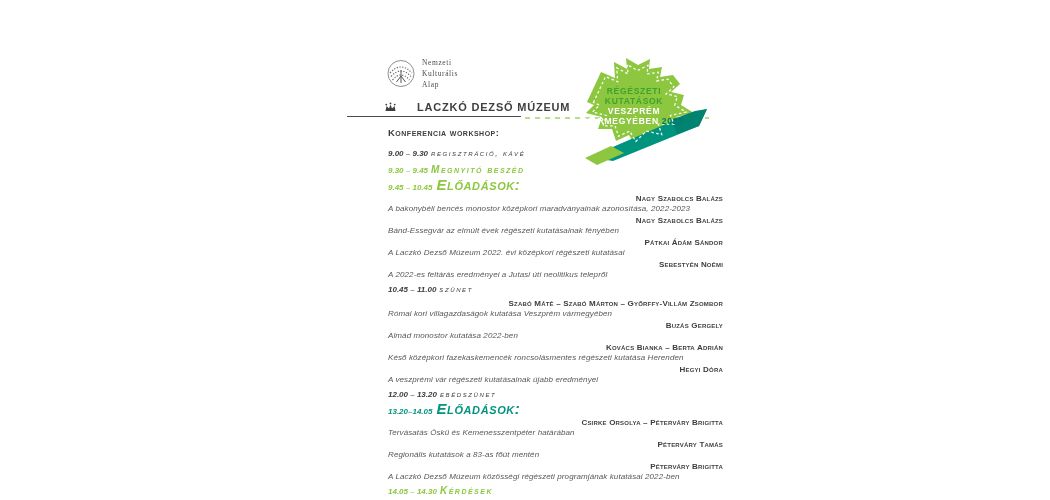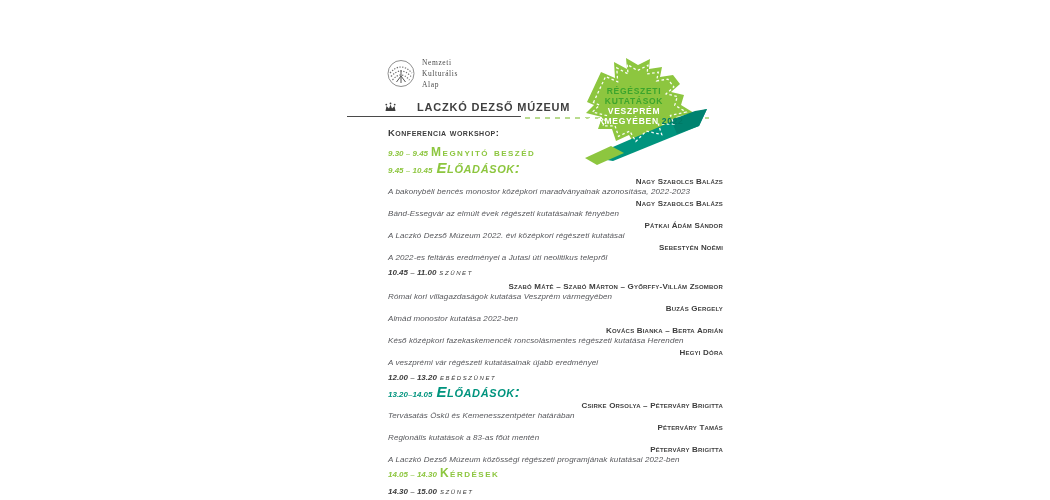--- a/index.html
+++ b/index.html
@@ -19,21 +19,21 @@
 
   
   .program{position:absolute;left:388px;top:80px;width:335px;color:#3d3d3d;}
   .p-title{font-weight:bold;font-variant:small-caps;font-size:9.5px;letter-spacing:.5px;
            line-height:10px;margin-bottom:8px;color:#3d3d3d;}
   .row{line-height:9px;margin-bottom:5px;white-space:nowrap;}
   .sect{margin-top:2px;margin-bottom:2px;}
   .gap{margin-top:2px;}
   .time{font-weight:bold;font-style:italic;font-size:8px;}
   .caps-lbl{font-style:italic;font-variant:small-caps;font-size:8px;letter-spacing:1.6px;margin-left:3px;}
-  .big-lbl{font-weight:bold;font-variant:small-caps;font-size:12px;letter-spacing:1.5px;margin-left:3px;}
+  .big-lbl{font-weight:bold;font-variant:small-caps;font-size:10px;letter-spacing:1.5px;margin-left:3px;font-style:italic;}
   .sect-lbl{font-weight:bold;font-style:italic;font-variant:small-caps;font-size:15px;
             letter-spacing:.6px;margin-left:4px;}
   .ws-lbl{font-weight:bold;font-variant:small-caps;font-size:9.5px;letter-spacing:1.6px;margin-left:3px;}
   .note{font-style:italic;font-size:7px;color:#6b6b6b;margin-left:4px;letter-spacing:.2px;}
   .dark{color:#3d3d3d;}
   .green{color:#8dc63f;}
   .teal{color:#00947e;}
   .talk{margin-bottom:2px;}
   .speaker{font-weight:bold;font-variant:small-caps;font-size:8px;line-height:10px;
            color:#3d3d3d;letter-spacing:.2px;text-align:right;}
@@ -83,20 +83,21 @@
       <text x="63" y="40" fill="#3da52c">RÉGÉSZETI</text>
       <text x="63" y="50" fill="#3da52c">KUTATÁSOK</text>
       <text x="63" y="60" fill="#ffffff">VESZPRÉM</text>
       <text x="63" y="70" fill="#ffffff"><tspan>VÁRMEGYÉBEN</tspan><tspan dx="3" fill="#007a67">2022</tspan></text>
     </g>
   </svg>
 
   <div class="program">
     <div class="p-title">Konferencia workshop:</div>
     <div>
+        <div class="row"><span class="time dark">9.00 – 9.30</span><span class="caps-lbl dark">regisztráció, kávé</span></div>
         <div class="row gap"><span class="time green">9.30 – 9.45</span><span class="big-lbl green">Megnyitó beszéd</span></div>
         <div class="row sect"><span class="time green">9.45 – 10.45</span><span class="sect-lbl green">Előadások:</span></div>
         <div class="talk">
           <div class="speaker">Nagy Szabolcs Balázs</div>
           <div class="talk-title">A bakonybéli bencés monostor középkori maradványainak azonosítása, 2022-2023</div>
         </div>
         <div class="talk">
           <div class="speaker">Nagy Szabolcs Balázs</div>
           <div class="talk-title">Bánd-Essegvár az elmúlt évek régészeti kutatásainak fényében</div>
         </div>

